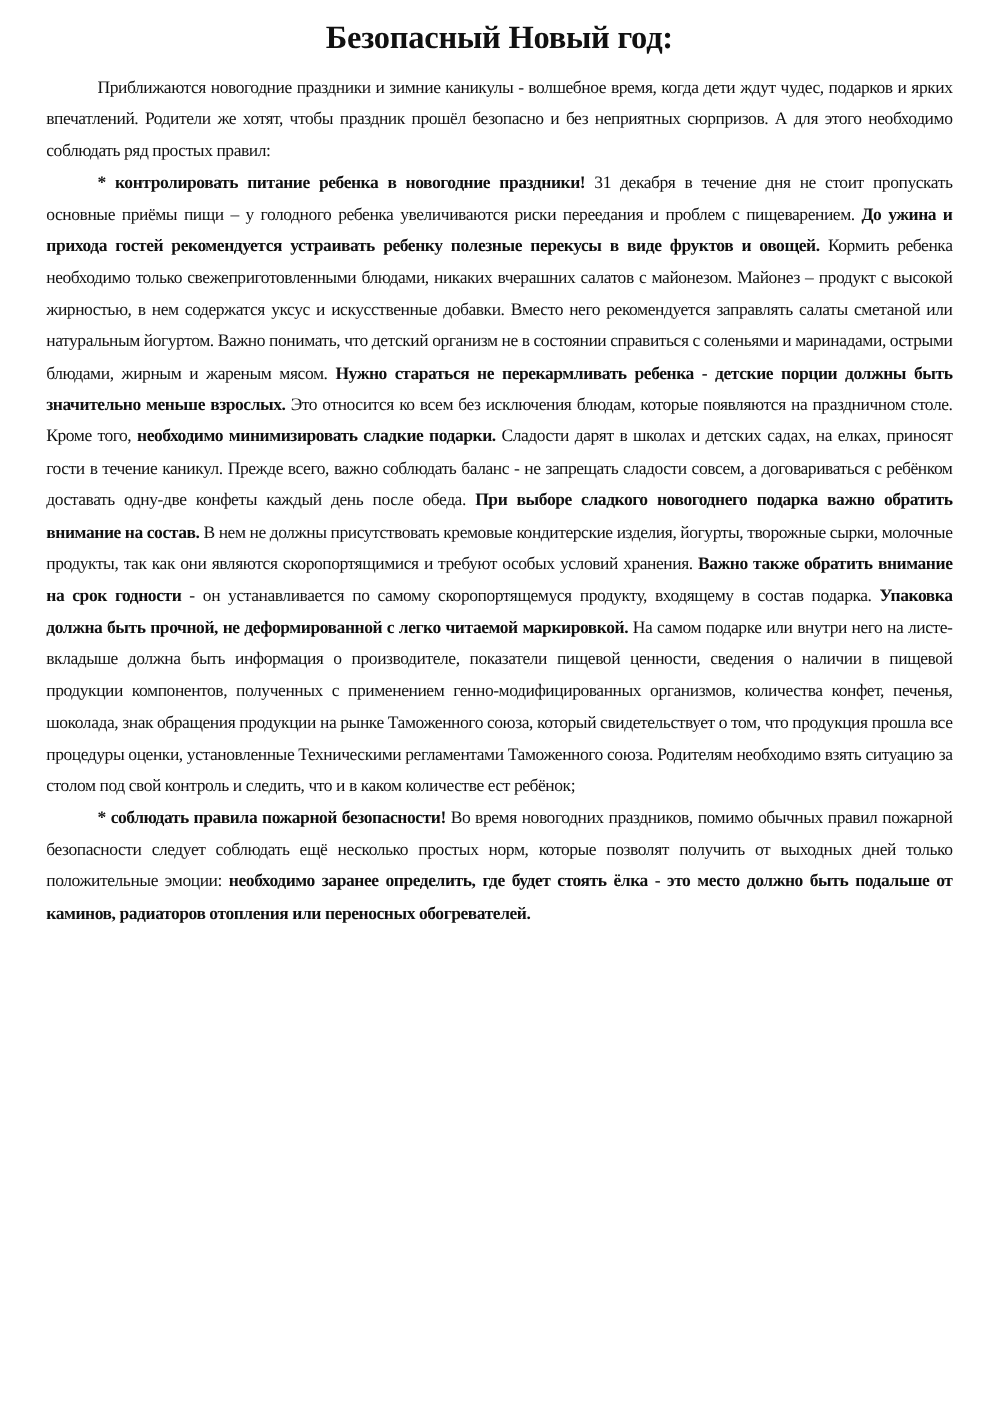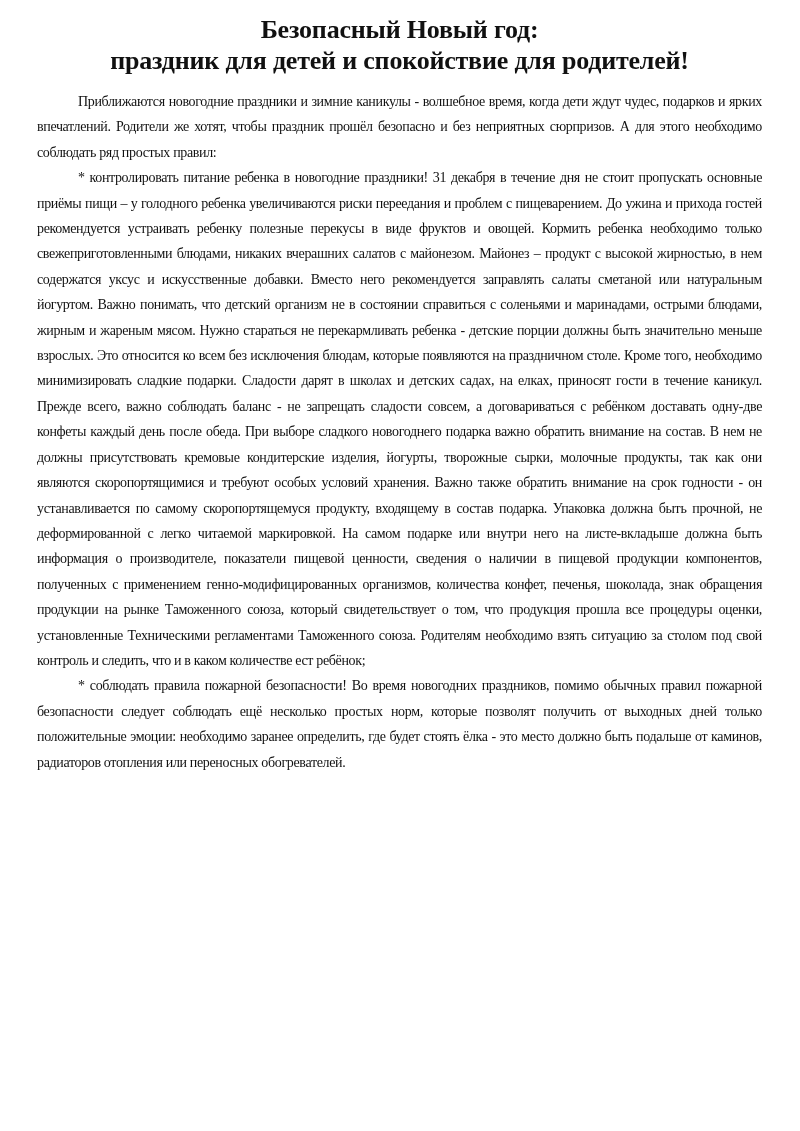--- a/index.html
+++ b/index.html
@@ -11,27 +11,26 @@
     .page { position: relative; width: 800px; height: 1131px; box-sizing: border-box; padding: 14px 38px 0 37px; }
     .title {
       text-align: center; font-weight: bold; font-size: 26px; line-height: 31px;
       margin: 0 0 13px 0; letter-spacing: -0.2px;
     }
     .title span { display: block; }
     .para {
       text-align: justify; font-size: 14px; line-height: 25.4px;
       text-indent: 41px; margin: 0; letter-spacing: -0.35px;
     }
-    .para b { font-weight: normal; }
+    .para b { font-weight: bold; }
   </style>
 </head>
 <body>
 
 <div class="page">
   <h1 class="title">
     <span>Безопасный Новый год:</span>
-    <span>праздник для детей и спокойствие для родителей!</span>
   </h1>
 
   <p class="para"><span>Приближаются новогодние праздники и зимние каникулы - волшебное время, когда дети ждут чудес, подарков и ярких впечатлений. Родители же хотят, чтобы праздник прошёл безопасно и без неприятных сюрпризов. А для этого необходимо соблюдать ряд простых правил:</span></p>
   <p class="para"><b>* контролировать питание ребенка в новогодние праздники!</b><span> 31 декабря в течение дня не стоит пропускать основные приёмы пищи – у голодного ребенка увеличиваются риски переедания и проблем с пищеварением. </span><b>До ужина и прихода гостей рекомендуется устраивать ребенку полезные перекусы в виде фруктов и овощей.</b><span> Кормить ребенка необходимо только свежеприготовленными блюдами, никаких вчерашних салатов с майонезом. Майонез – продукт с высокой жирностью, в нем содержатся уксус и искусственные добавки. Вместо него рекомендуется заправлять салаты сметаной или натуральным йогуртом. Важно понимать, что детский организм не в состоянии справиться с соленьями и маринадами, острыми блюдами, жирным и жареным мясом. </span><b>Нужно стараться не перекармливать ребенка - детские порции должны быть значительно меньше взрослых.</b><span> Это относится ко всем без исключения блюдам, которые появляются на праздничном столе. Кроме того, </span><b>необходимо минимизировать сладкие подарки.</b><span> Сладости дарят в школах и детских садах, на елках, приносят гости в течение каникул. Прежде всего, важно соблюдать баланс - не запрещать сладости совсем, а договариваться с ребёнком доставать одну-две конфеты каждый день после обеда. </span><b>При выборе сладкого новогоднего подарка важно обратить внимание на состав.</b><span> В нем не должны присутствовать кремовые кондитерские изделия, йогурты, творожные сырки, молочные продукты, так как они являются скоропортящимися и требуют особых условий хранения. </span><b>Важно также обратить внимание на срок годности</b><span> - он устанавливается по самому скоропортящемуся продукту, входящему в состав подарка. </span><b>Упаковка должна быть прочной, не деформированной с легко читаемой маркировкой.</b><span> На самом подарке или внутри него на листе-вкладыше должна быть информация о производителе, показатели пищевой ценности, сведения о наличии в пищевой продукции компонентов, полученных с применением генно-модифицированных организмов, количества конфет, печенья, шоколада, знак обращения продукции на рынке Таможенного союза, который свидетельствует о том, что продукция прошла все процедуры оценки, установленные Техническими регламентами Таможенного союза. Родителям необходимо взять ситуацию за столом под свой контроль и следить, что и в каком количестве ест ребёнок;</span></p>
   <p class="para"><b>* соблюдать правила пожарной безопасности!</b><span> Во время новогодних праздников, помимо обычных правил пожарной безопасности следует соблюдать ещё несколько простых норм, которые позволят получить от выходных дней только положительные эмоции: </span><b>необходимо заранее определить, где будет стоять ёлка - это место должно быть подальше от каминов, радиаторов отопления или переносных обогревателей.</b></p>
 </div>
 
 </body></html>

